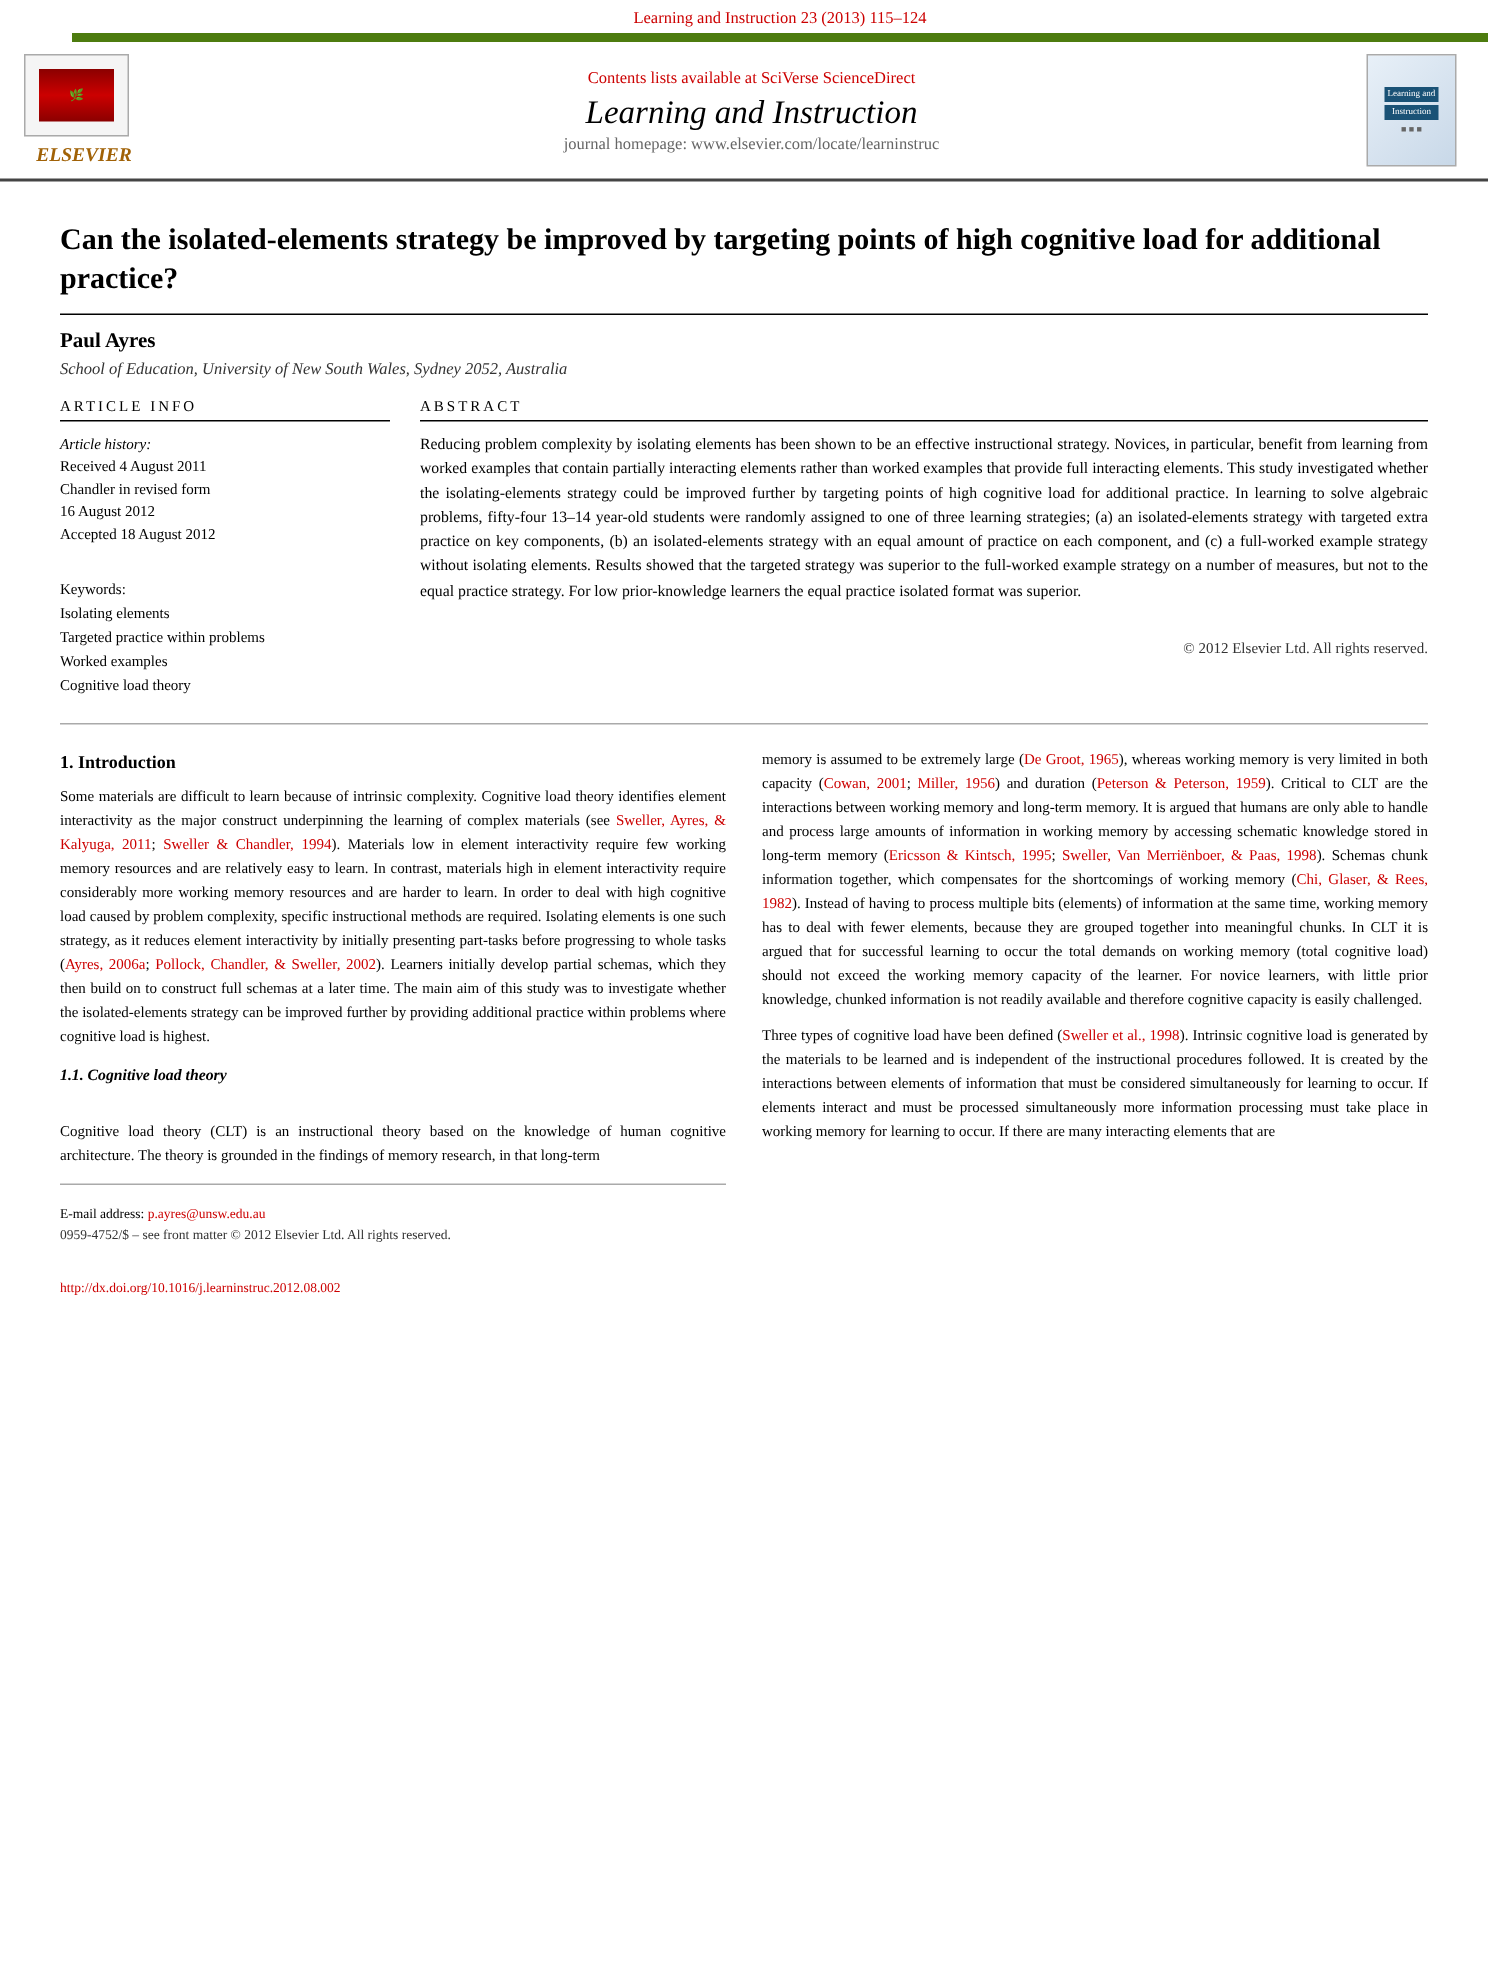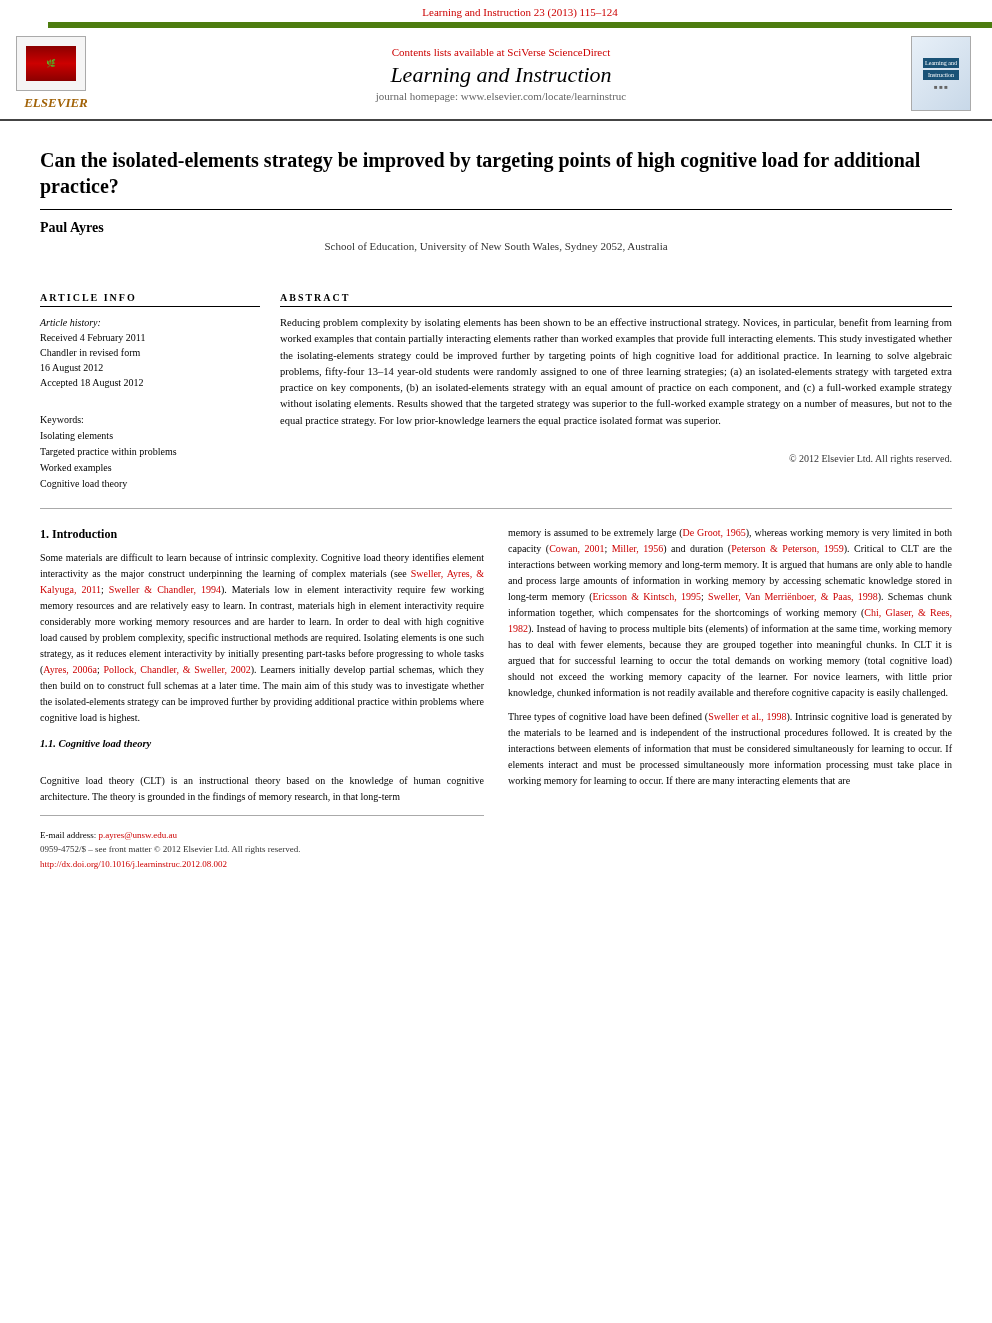--- a/index.html
+++ b/index.html
@@ -98,48 +98,47 @@
     }
 
     
     .author-name {
       font-size: 14px;
       font-weight: bold;
       margin-bottom: 4px;
     }
     .author-affiliation {
       font-size: 11px;
+      font-style: italic;
       color: #333;
       margin-bottom: 14px;
-      text-align: center;
     }
 
     
     .two-col {
       display: flex;
       gap: 20px;
     }
     .left-col {
       width: 220px;
       flex-shrink: 0;
     }
     .right-col {
       flex: 1;
     }
 
     
     .section-label {
       font-size: 10px;
-      font-weight: bold;
+      font-weight: normal;
       letter-spacing: 2px;
       text-transform: uppercase;
       border-bottom: 1px solid #000;
       padding-bottom: 3px;
       margin-bottom: 8px;
-      margin-top: 26px;
     }
     .article-info-block {
       font-size: 10px;
       line-height: 1.5;
     }
     .article-info-block .info-heading {
       font-style: italic;
       font-size: 10px;
       margin-top: 6px;
     }
@@ -214,20 +213,21 @@
       font-size: 9px;
     }
     .footnote-area .email-line {
       color: #c00;
     }
     .footnote-area .issn-line {
       color: #333;
     }
     .footnote-area .doi-line {
       color: #c00;
+      margin-top: 20px;
     }
   </style>
 </head>
 <body>
 
 <div class="top-ref">
   <span>Learning and Instruction 23 (2013) 115–124</span>
 </div>
 
 <div class="journal-header">
@@ -266,21 +266,21 @@
 
   <div class="author-name">Paul Ayres</div>
   <div class="author-affiliation">School of Education, University of New South Wales, Sydney 2052, Australia</div>
 
   <div class="two-col">
 
     <div class="left-col">
       <div class="section-label">ARTICLE INFO</div>
       <div class="article-info-block">
         <div class="info-heading">Article history:</div>
-        <div>Received 4 February 2011</div>
+        <div>Received 4 August 2011</div>
         <div>Chandler in revised form</div>
         <div>16 August 2012</div>
         <div>Accepted 18 August 2012</div>
       </div>
       <div class="keywords-block">
         <div class="info-heading">Keywords:</div>
         <span class="kw-item">Isolating elements</span>
         <span class="kw-item">Targeted practice within problems</span>
         <span class="kw-item">Worked examples</span>
         <span class="kw-item">Cognitive load theory</span>

